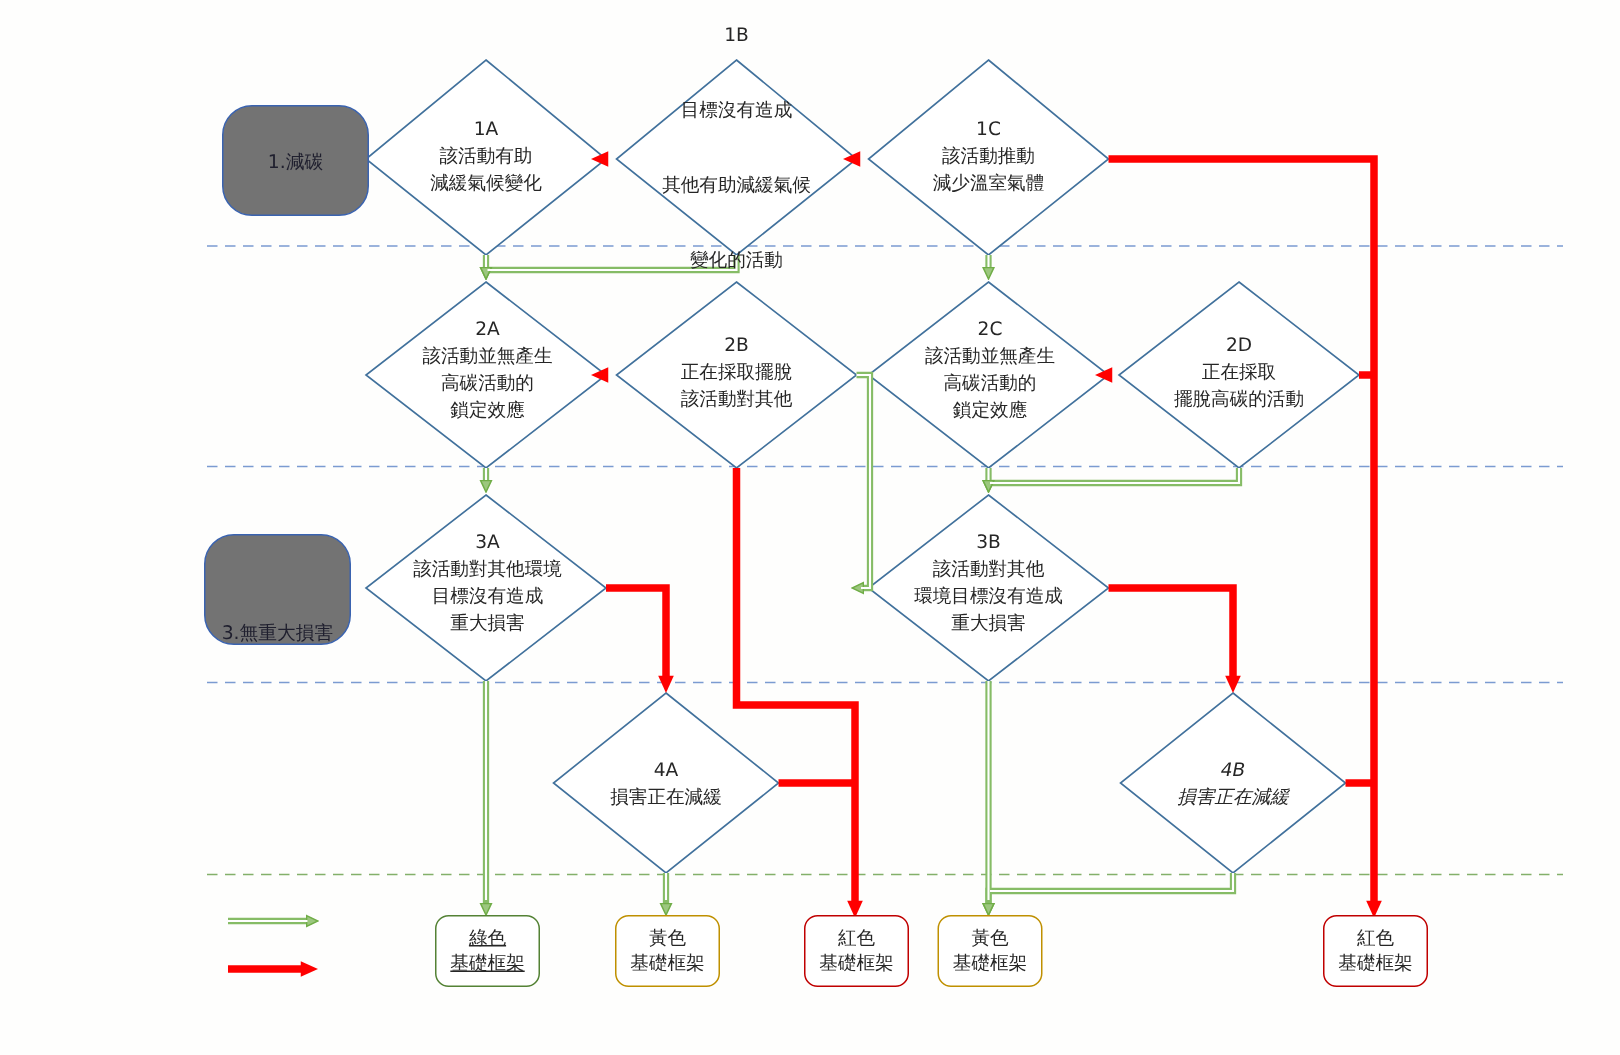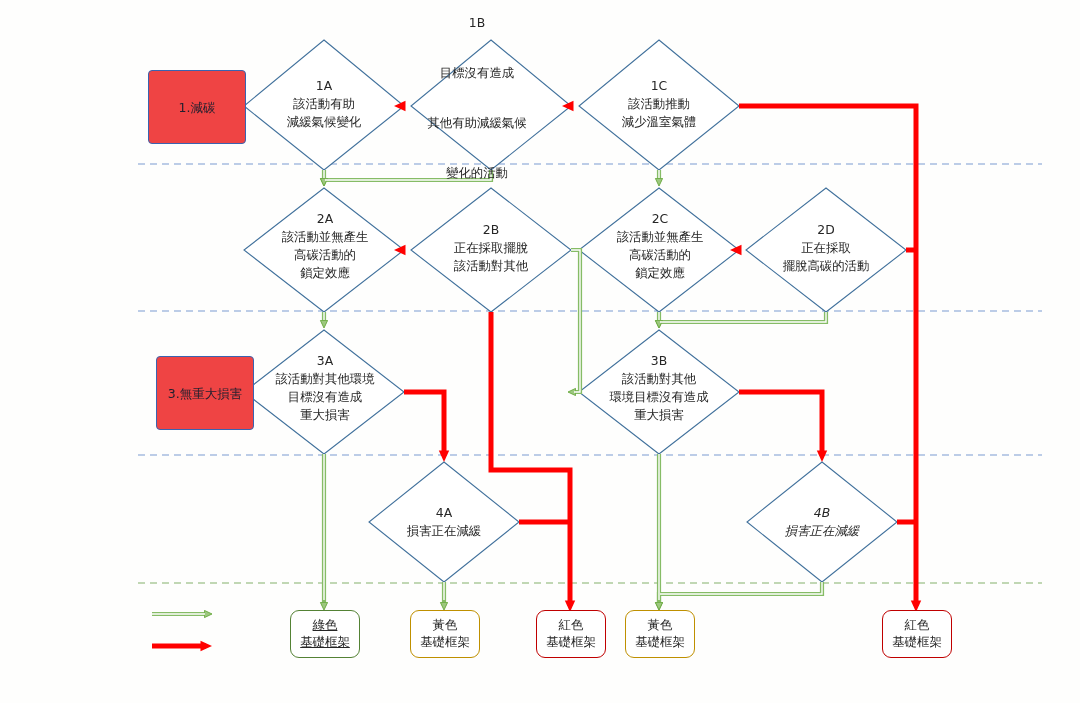--- a/index.html
+++ b/index.html
@@ -7,23 +7,23 @@
     width:1080px;height:703px;
     background:#fefefd;
     font-family:"DejaVu Sans","Liberation Sans",sans-serif;
     overflow:hidden;
   }
   #canvas{position:relative;width:1080px;height:703px;}
   svg#wires{position:absolute;left:0;top:0;width:1080px;height:703px;}
 
   .cat-box{
     position:absolute;
-    background:#ef4444;
+    background:#737373;
     border:1px solid #3a63b0;
-    border-radius:4px;
+    border-radius:20px;
     color:#1f1f2e;
     font-size:12.5px;
     display:flex;align-items:center;justify-content:center;
     text-align:center;
     line-height:1.2;
   }
   .diamond-label{
     position:absolute;
     display:flex;flex-direction:column;
     align-items:center;justify-content:center;
@@ -153,30 +153,30 @@
     <g fill="none">
       <path d="M152,614 L208,614" stroke="#86BC66" stroke-width="4.2" marker-end="url(#gArrow)"></path>
       <path d="M152,614 L205,614" stroke="#ffffff" stroke-width="1.4"></path>
       <path d="M152,646 L206,646" stroke="#FF0000" stroke-width="5" marker-end="url(#rArrow)"></path>
     </g>
   </svg>
 
   <div class="cat-box" style="left:148px;top:70px;width:96px;height:72px;">
     <span>1.減碳</span>
   </div>
-  <div class="cat-box" style="left:156px;top:356px;width:96px;height:72px;">
+  <div class="cat-box" style="left:136px;top:356px;width:96px;height:72px;align-items:flex-end;">
     <span>3.無重大損害</span>
   </div>
 
   <div class="diamond-label" style="left:244px;top:62px;width:160px;height:84px;">
     <div class="code">1A</div>
     <div>該活動有助</div>
     <div>減緩氣候變化</div>
   </div>
-  <div class="diamond-label" style="left:392px;top:48px;width:170px;height:100px;gap:32px;">
+  <div class="diamond-label" style="left:406px;top:48px;width:170px;height:100px;gap:32px;">
     <div class="code">1B</div>
     <div>目標沒有造成</div>
     <div>其他有助減緩氣候</div>
     <div>變化的活動</div>
   </div>
   <div class="diamond-label" style="left:579px;top:62px;width:160px;height:84px;">
     <div class="code">1C</div>
     <div>該活動推動</div>
     <div>減少溫室氣體</div>
   </div>

